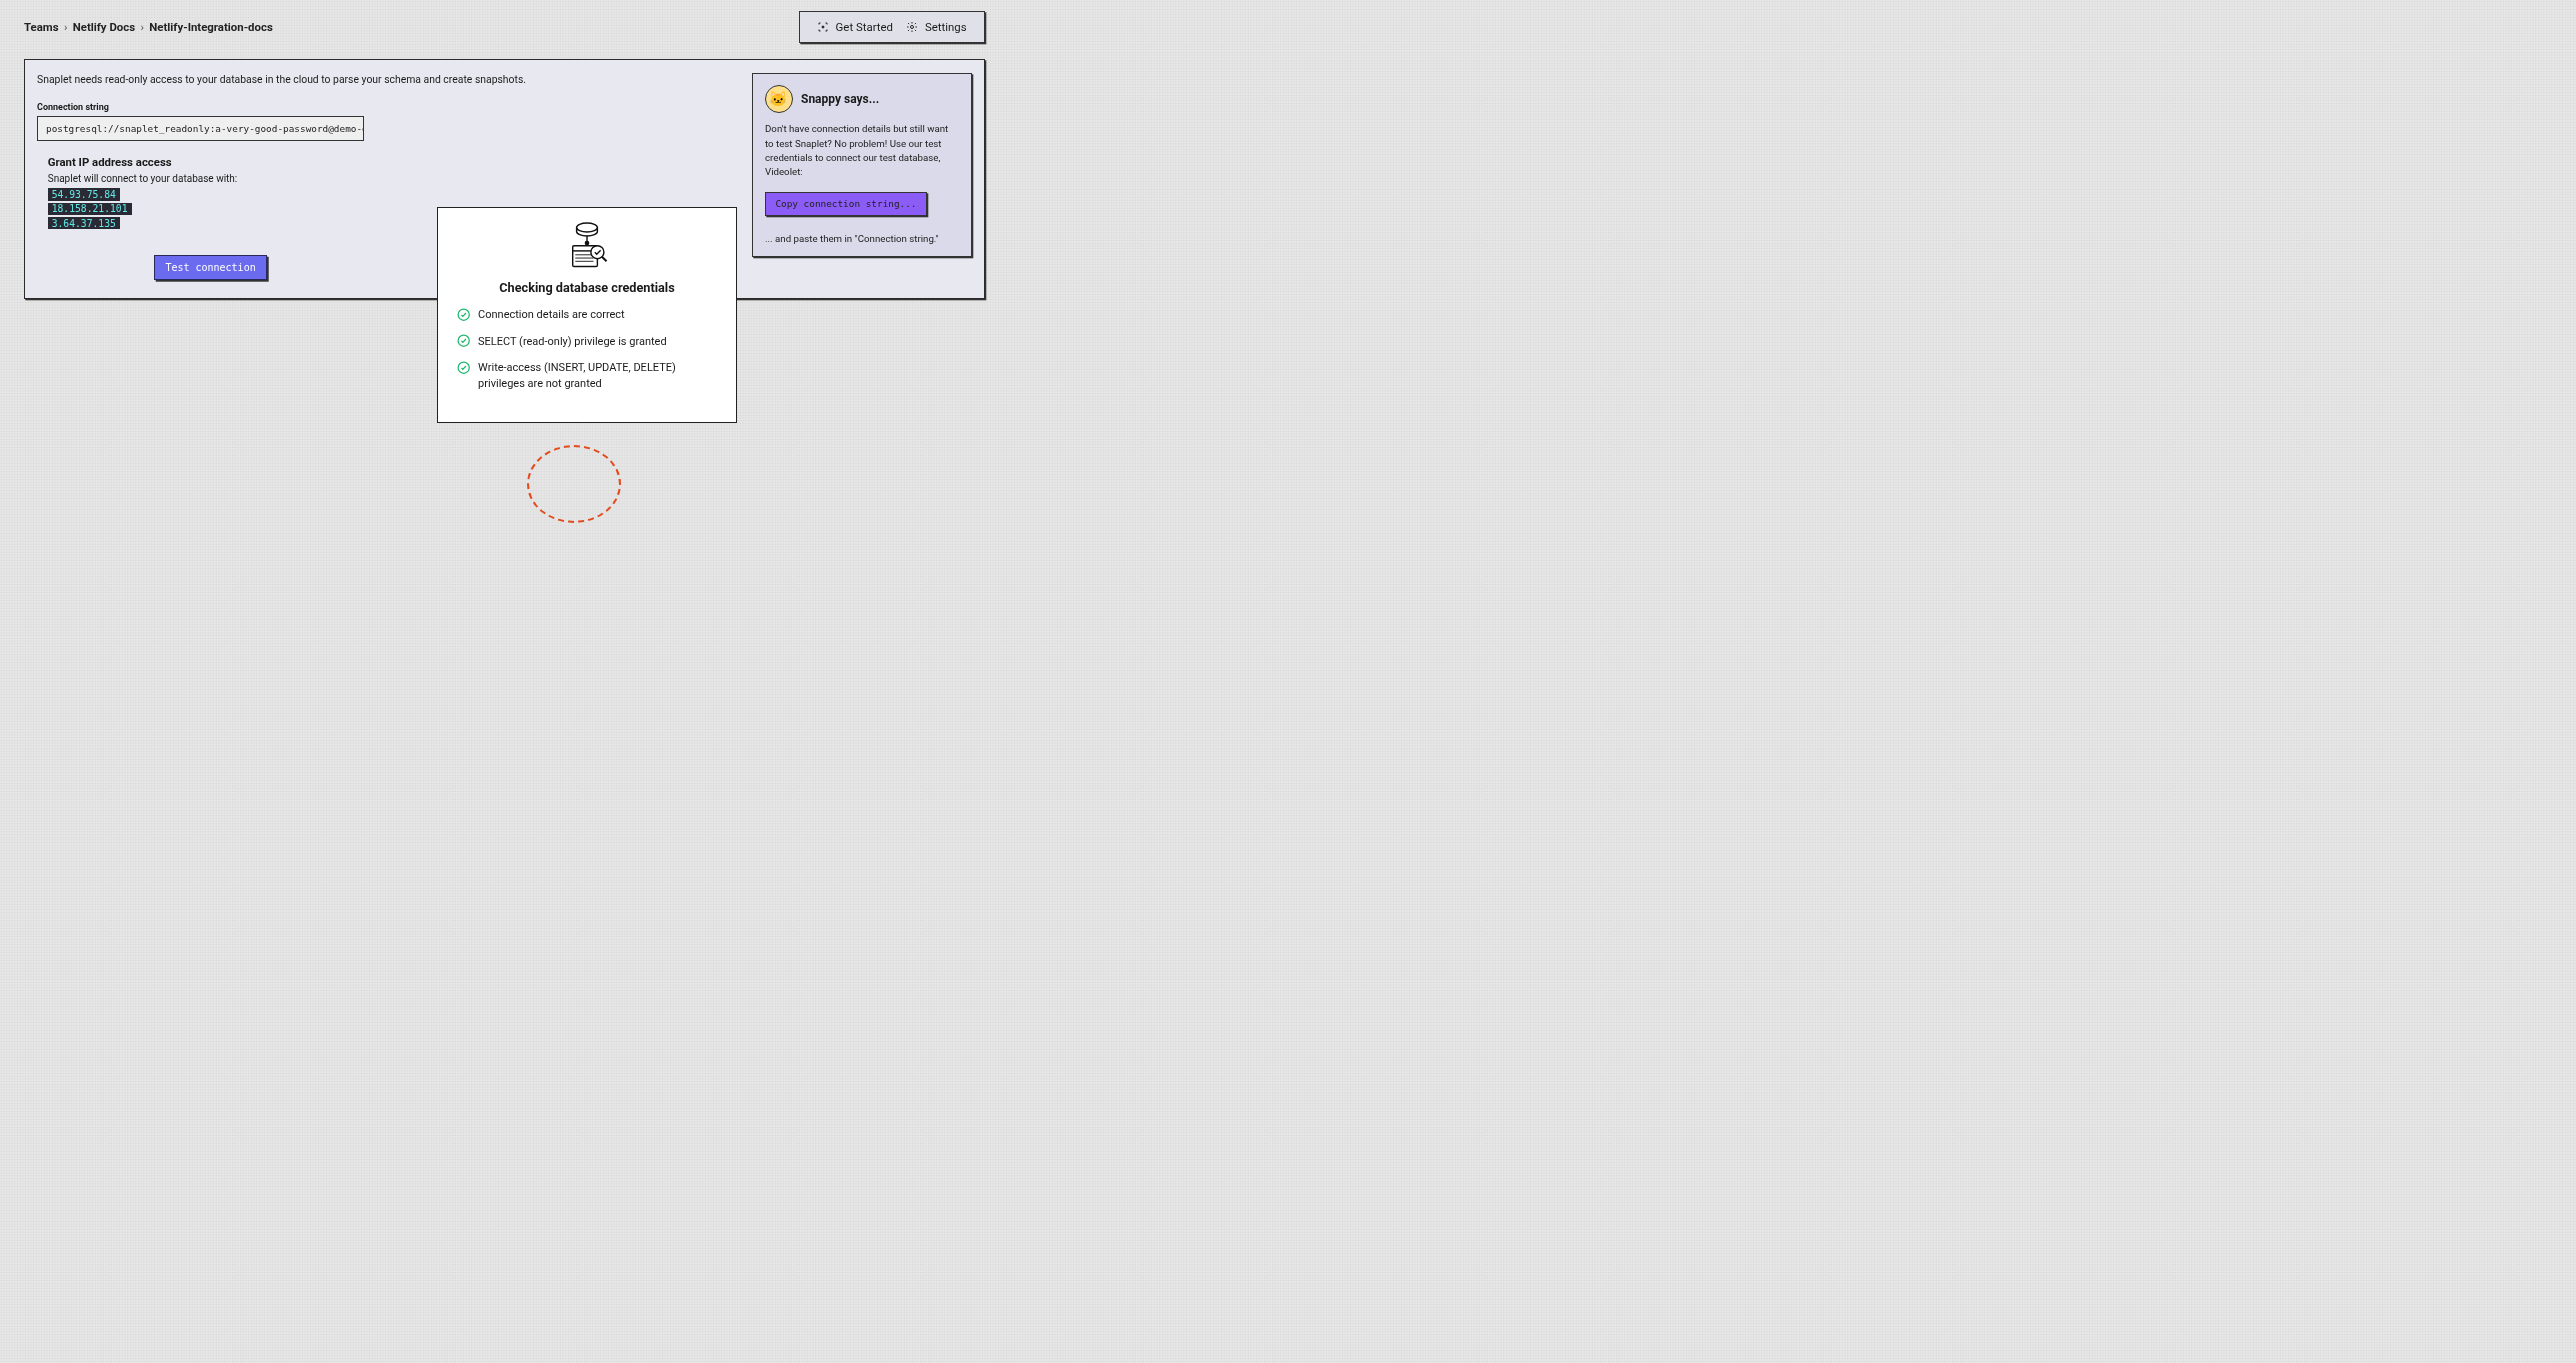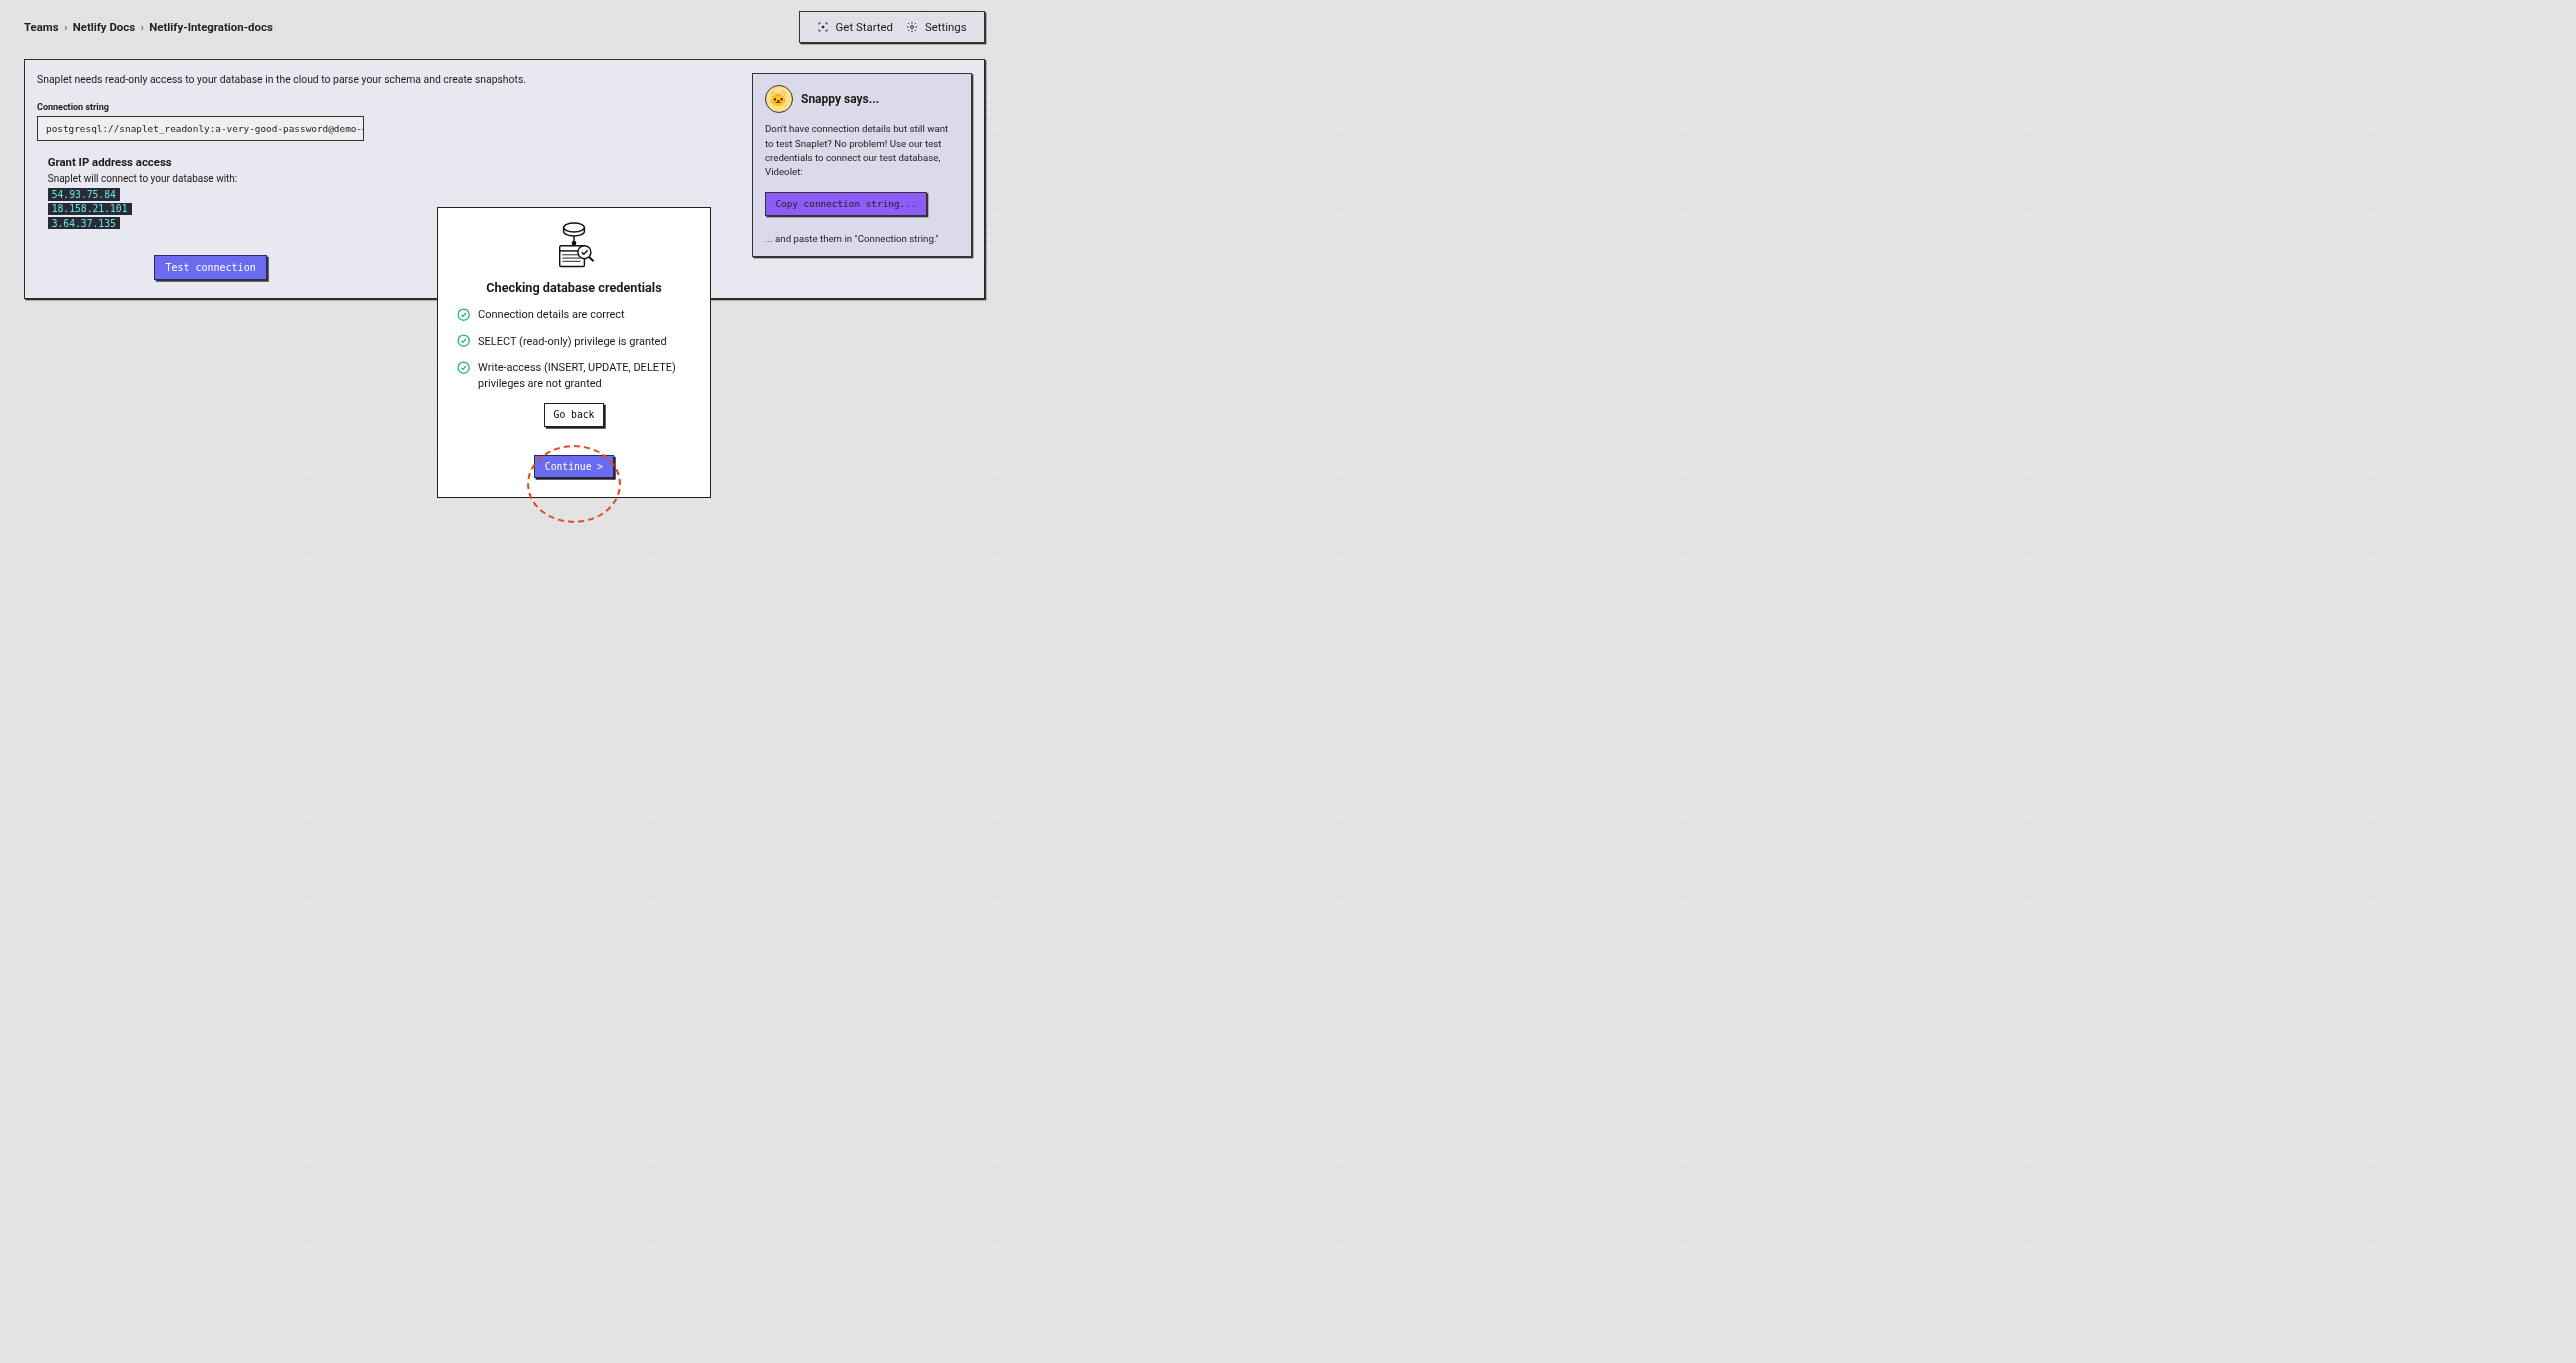--- a/index.html
+++ b/index.html
@@ -180,21 +180,21 @@
   .snappy-footer {
     font-size: 9.7px;
     margin-top: 17.4px;
     color: #222;
   }
 
   .modal {
     position: absolute;
     left: 437px;
     top: 207px;
-    width: 274px;
+    width: 300px;
     background: #fff;
     border: 1px solid #222;
     padding: 13.4px 16px 19px 16px;
   }
   .modal-icon-wrap {
     display: flex;
     justify-content: center;
     margin-bottom: 6.7px;
   }
   .modal-title {
@@ -354,20 +354,16 @@
     </div>
     <div class="check-item">
       <svg class="check-icon" viewBox="0 0 24 24" fill="none" stroke="#16b76a" stroke-width="2.2">
         <circle cx="12" cy="12" r="10"></circle>
           <path d="M8 12.5l2.5 2.5L16 9"></path>
       </svg>
       <div class="check-text">Write-access (INSERT, UPDATE, DELETE) privileges are not granted</div>
     </div>
   </div>
 
-  <div class="modal-actions">
-    <button class="go-back-btn">Go back</button>
-    <button class="continue-btn">Continue &gt;</button>
-  </div>
 </div>
 
 <div class="highlight-ring"></div>
 
 
 </body></html>

